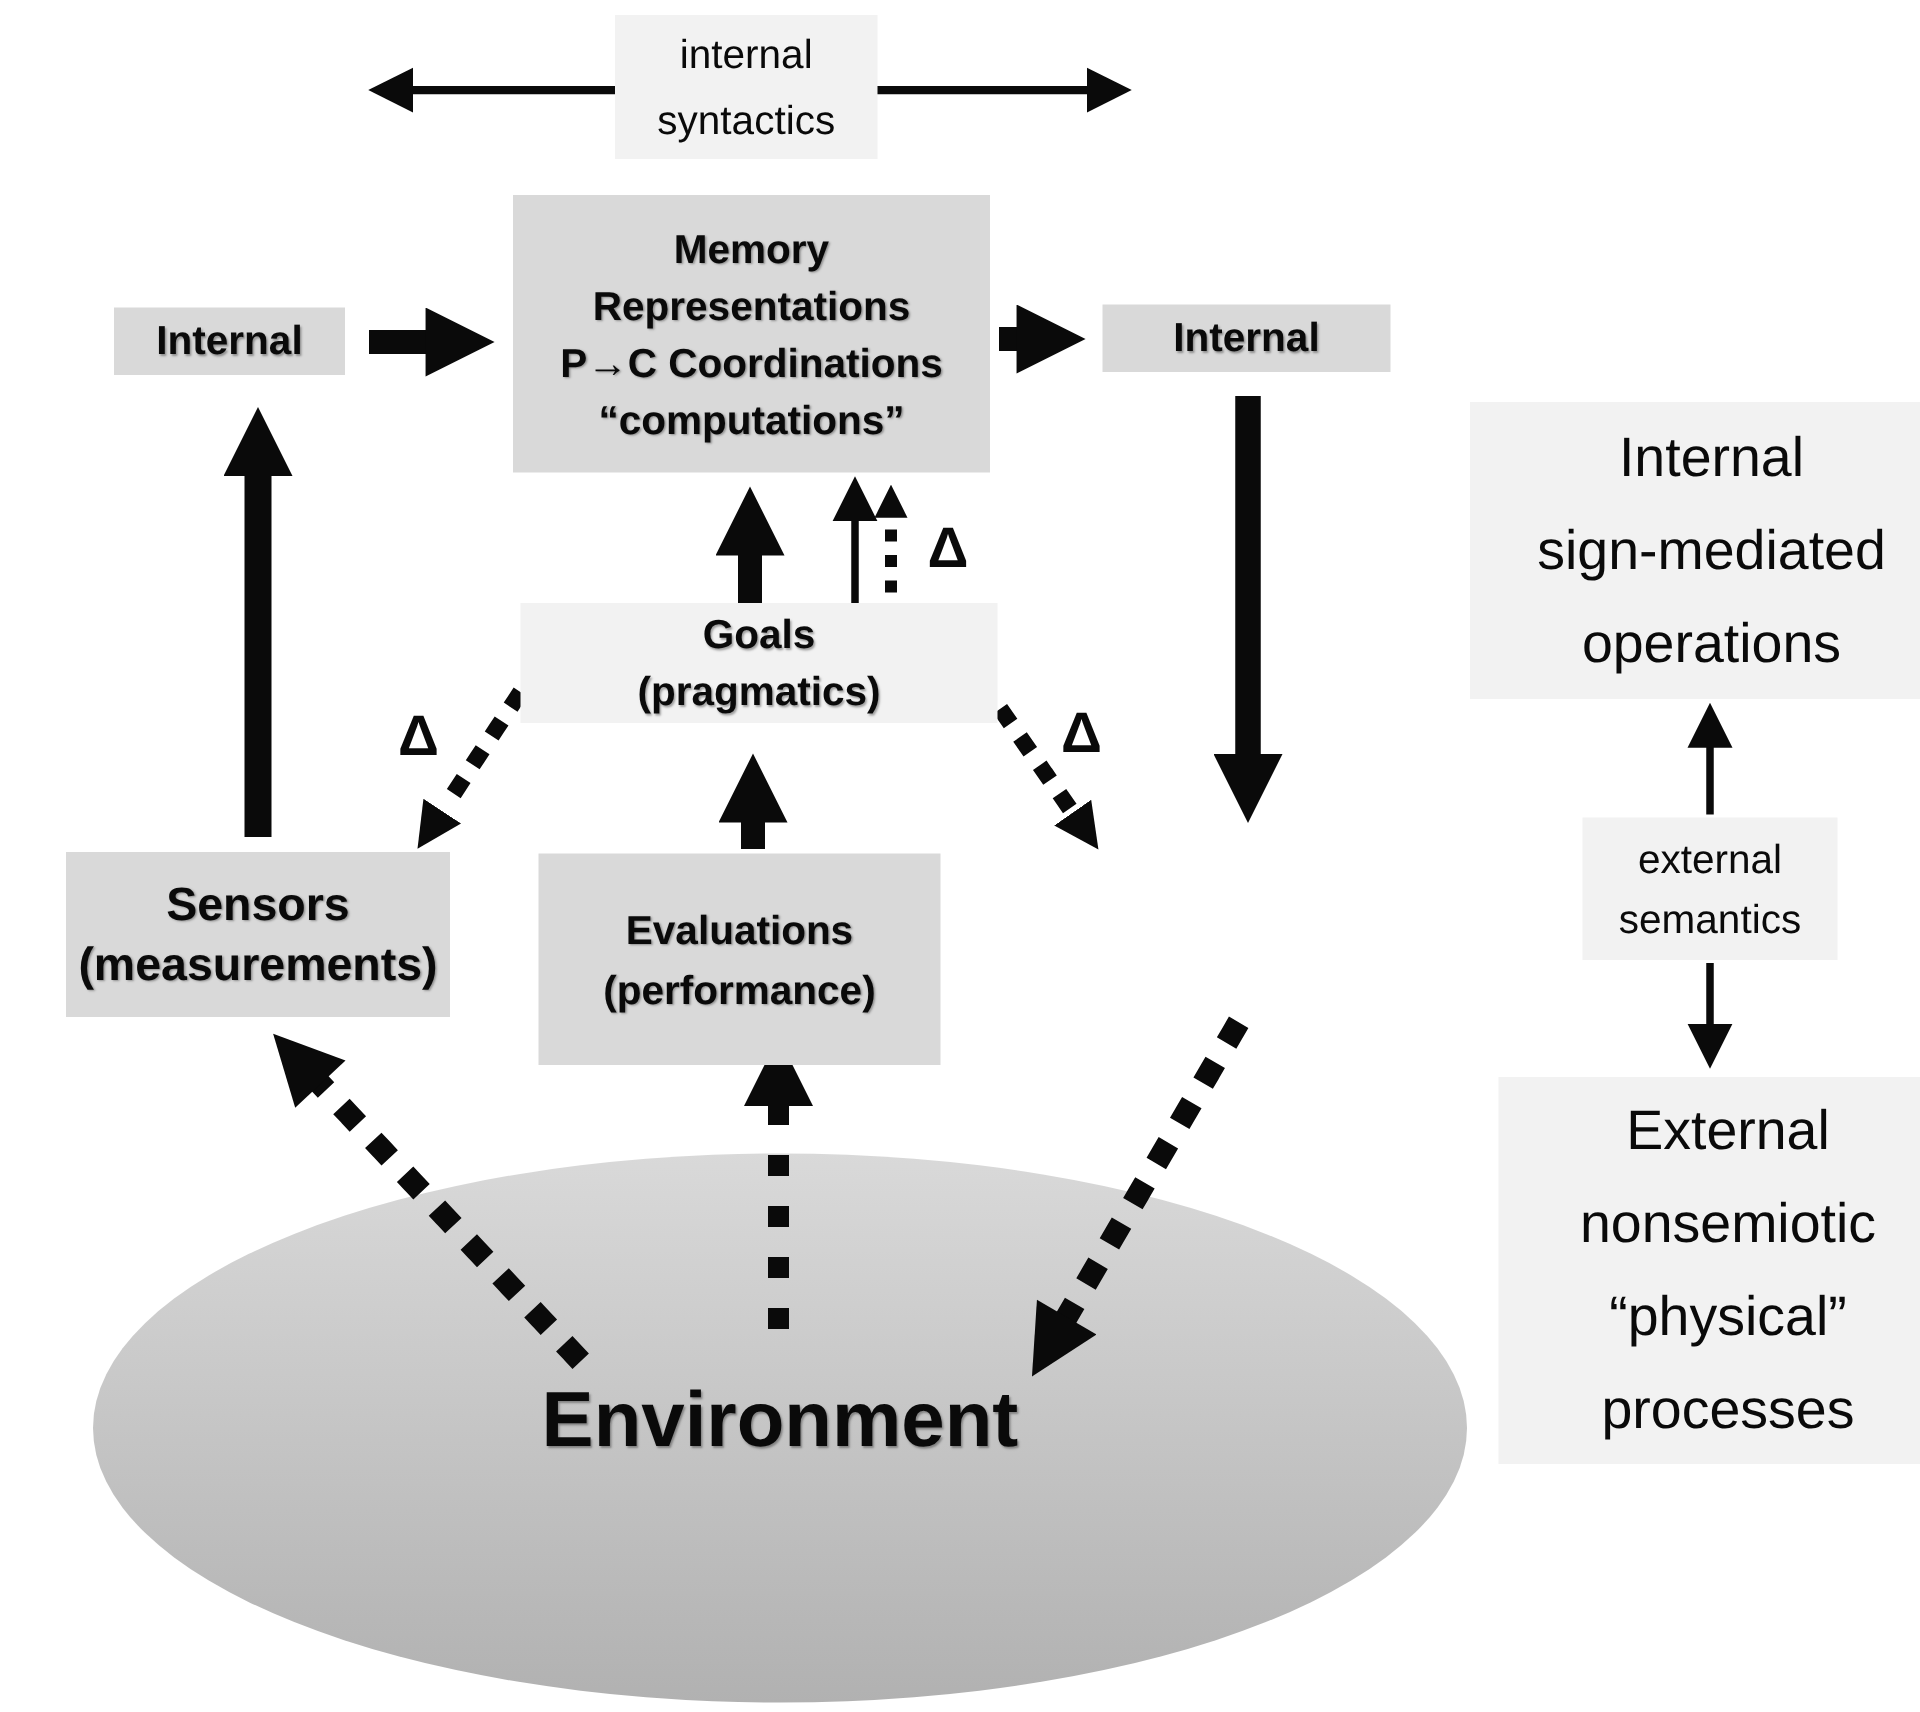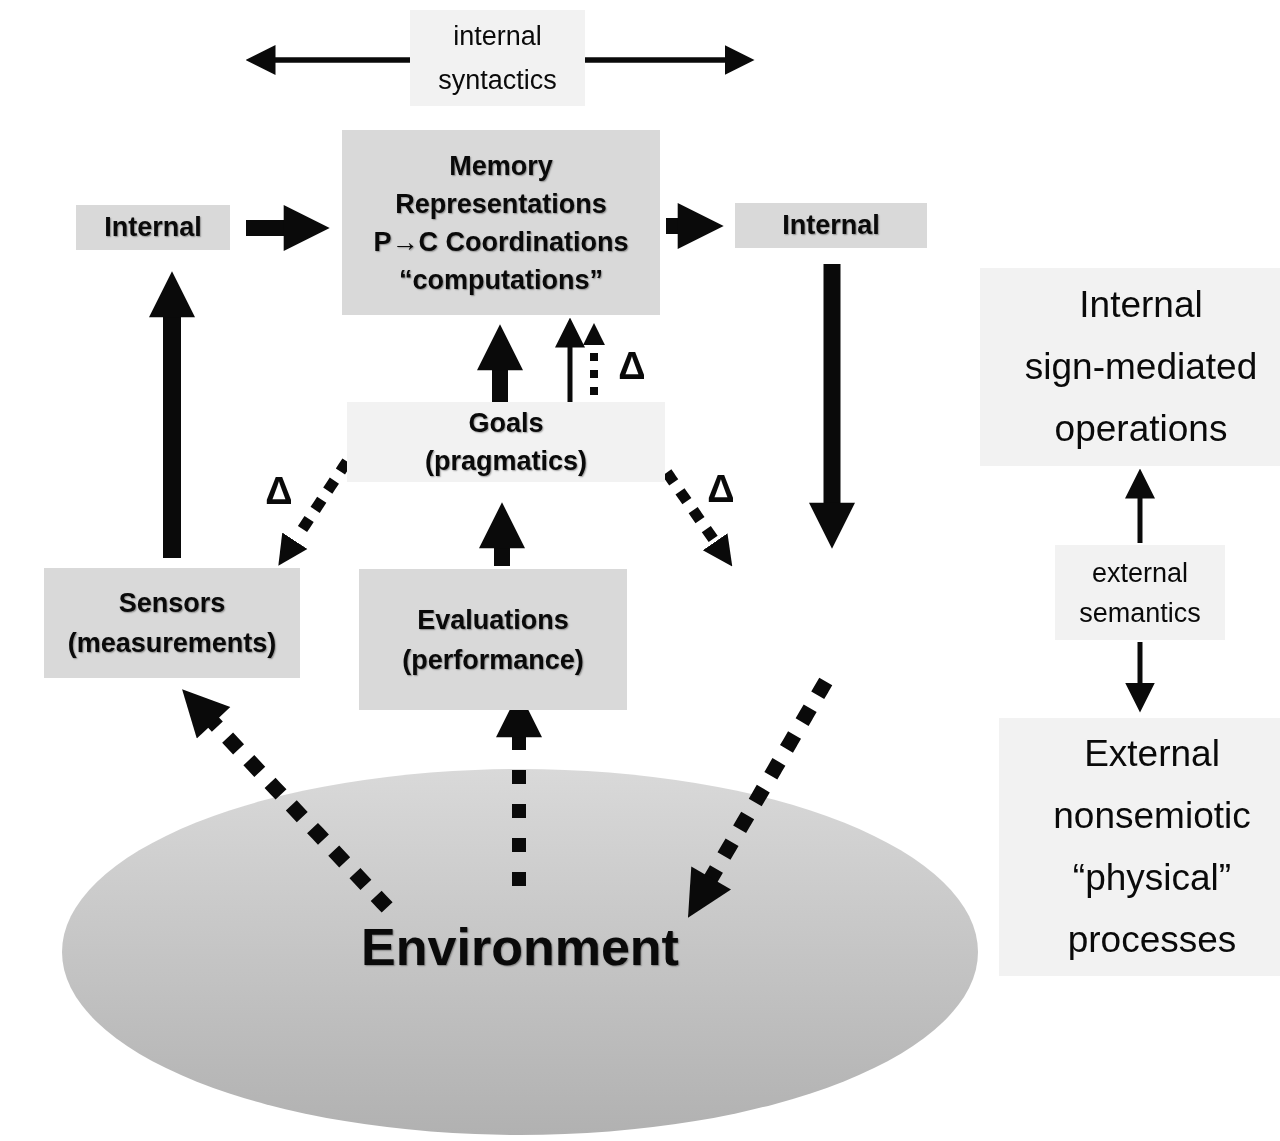--- a/index.html
+++ b/index.html
@@ -21,21 +21,21 @@
   .fill-gray{background:#d9d9d9;}
   .fill-light{background:#f2f2f2;}
   .bold{font-weight:700;}
   .plain{font-weight:400;text-shadow:none;}
   
   .n-syntactics{left:378px;top:10px;width:175px;height:96px;font-size:27px;line-height:44px;}
   .n-memory{left:310px;top:130px;width:318px;height:185px;font-size:27px;line-height:38px;}
   .n-percepts{left:44px;top:205px;width:154px;height:45px;font-size:27px;}
   .n-commands{left:703px;top:203px;width:192px;height:45px;font-size:27px;}
   .n-goals{left:315px;top:402px;width:318px;height:80px;font-size:27px;line-height:38px;}
-  .n-sensors{left:12px;top:568px;width:256px;height:110px;font-size:27px;line-height:40px;}
+  .n-sensors{left:12px;top:568px;width:256px;height:110px;font-size:31px;line-height:40px;}
   .n-evaluations{left:327px;top:569px;width:268px;height:141px;font-size:27px;line-height:40px;}
   .n-effectors{left:707px;top:572px;width:225px;height:110px;font-size:27px;line-height:40px;}
   .n-environment{left:313px;top:922px;width:350px;height:50px;font-size:52px;background:transparent;}
   .n-internal-ops{left:948px;top:268px;width:322px;height:198px;font-size:37px;line-height:62px;}
   .n-ext-semantics{left:1023px;top:545px;width:170px;height:95px;font-size:27px;line-height:40px;}
   .n-ext-processes{left:967px;top:718px;width:306px;height:258px;font-size:37px;line-height:62px;}
   .delta{
     position:absolute;width:36px;height:44px;z-index:2;font-size:38px;font-weight:700;
     display:flex;align-items:center;justify-content:center;text-shadow:none;
   }

